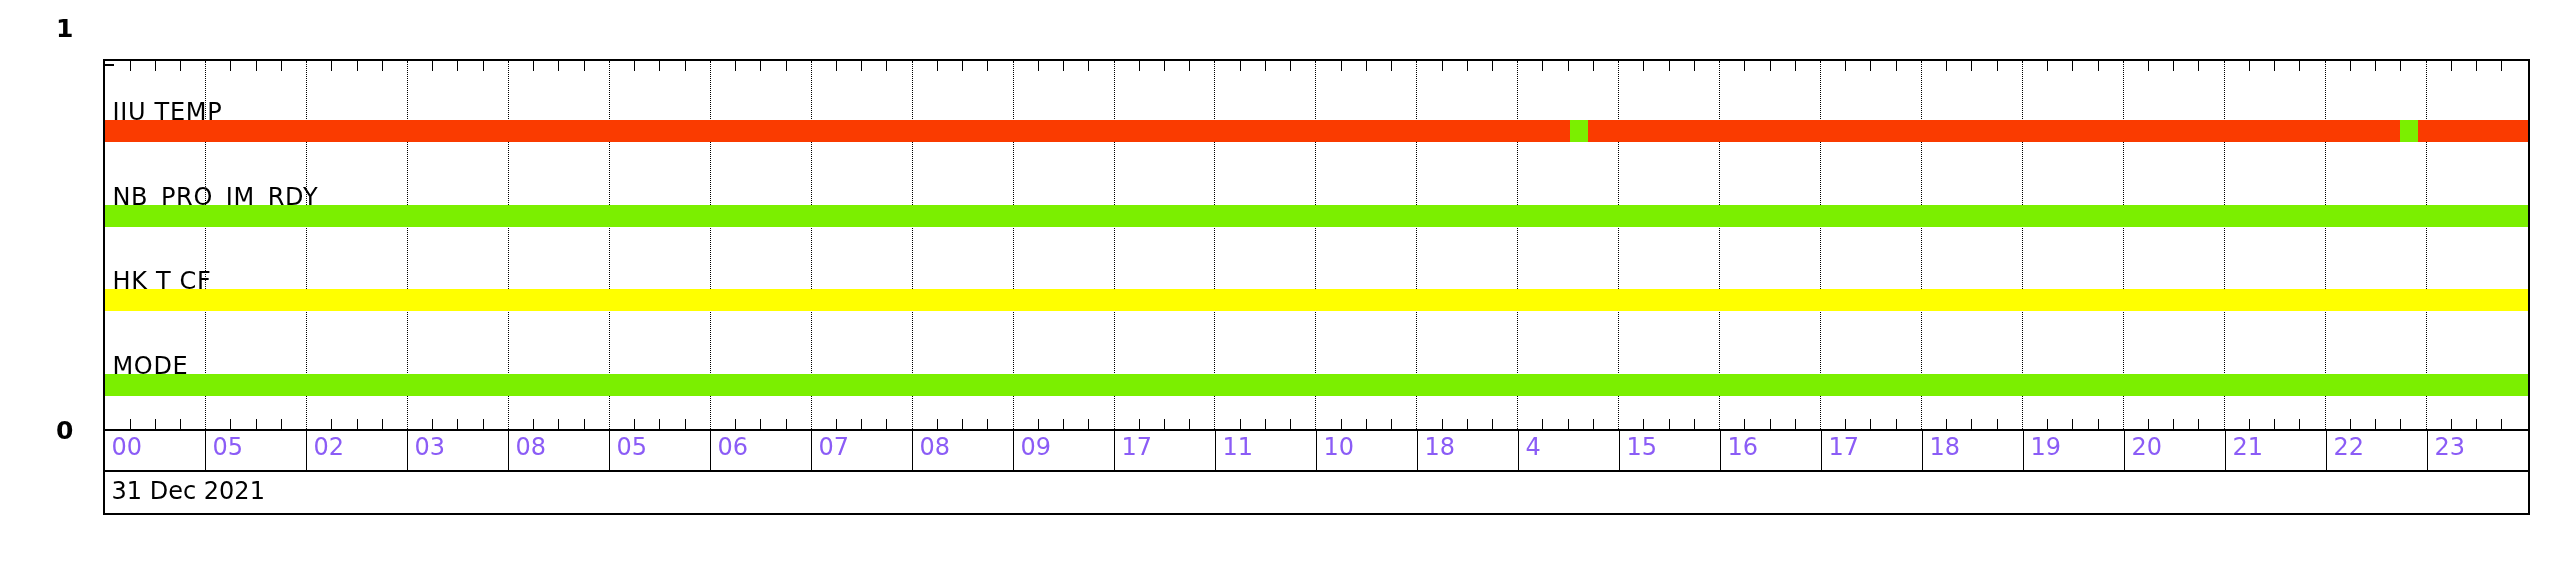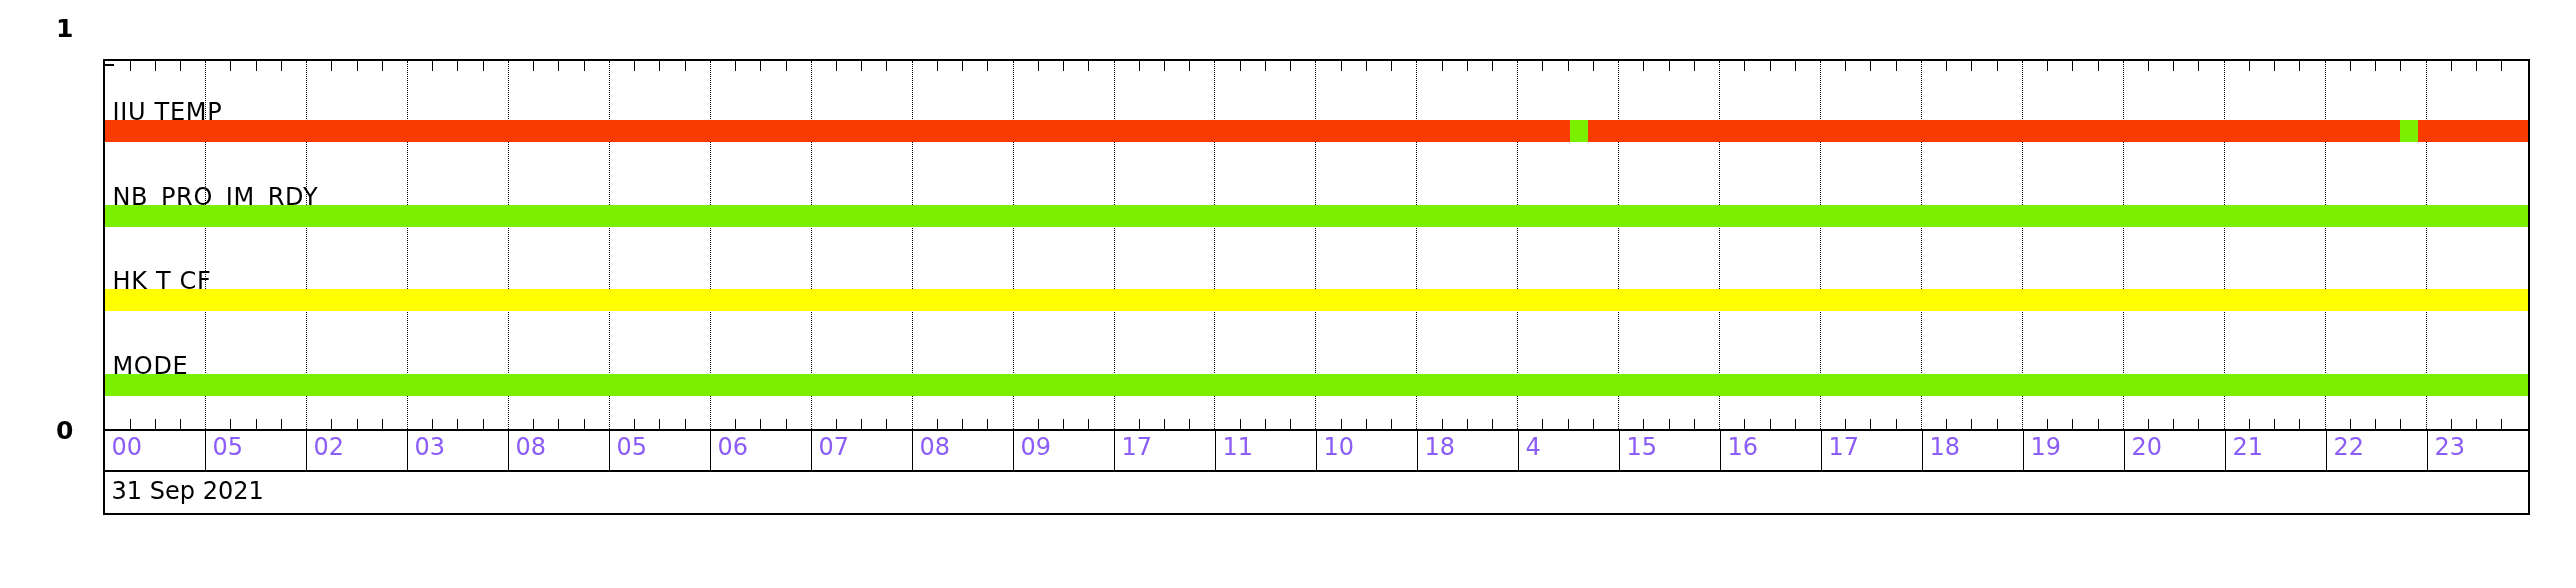--- a/index.html
+++ b/index.html
@@ -321,17 +321,17 @@
       </div>
       <div class="hourcell">
         <span>22</span>
       </div>
       <div class="hourcell">
         <span>23</span>
       </div>
     </div>
 
   <div id="datebar">
-    <span>31 Sep 2021</span>
+    <span>31 Dec 2021</span>
   </div>
 
 </div>
 
 
 </body></html>

